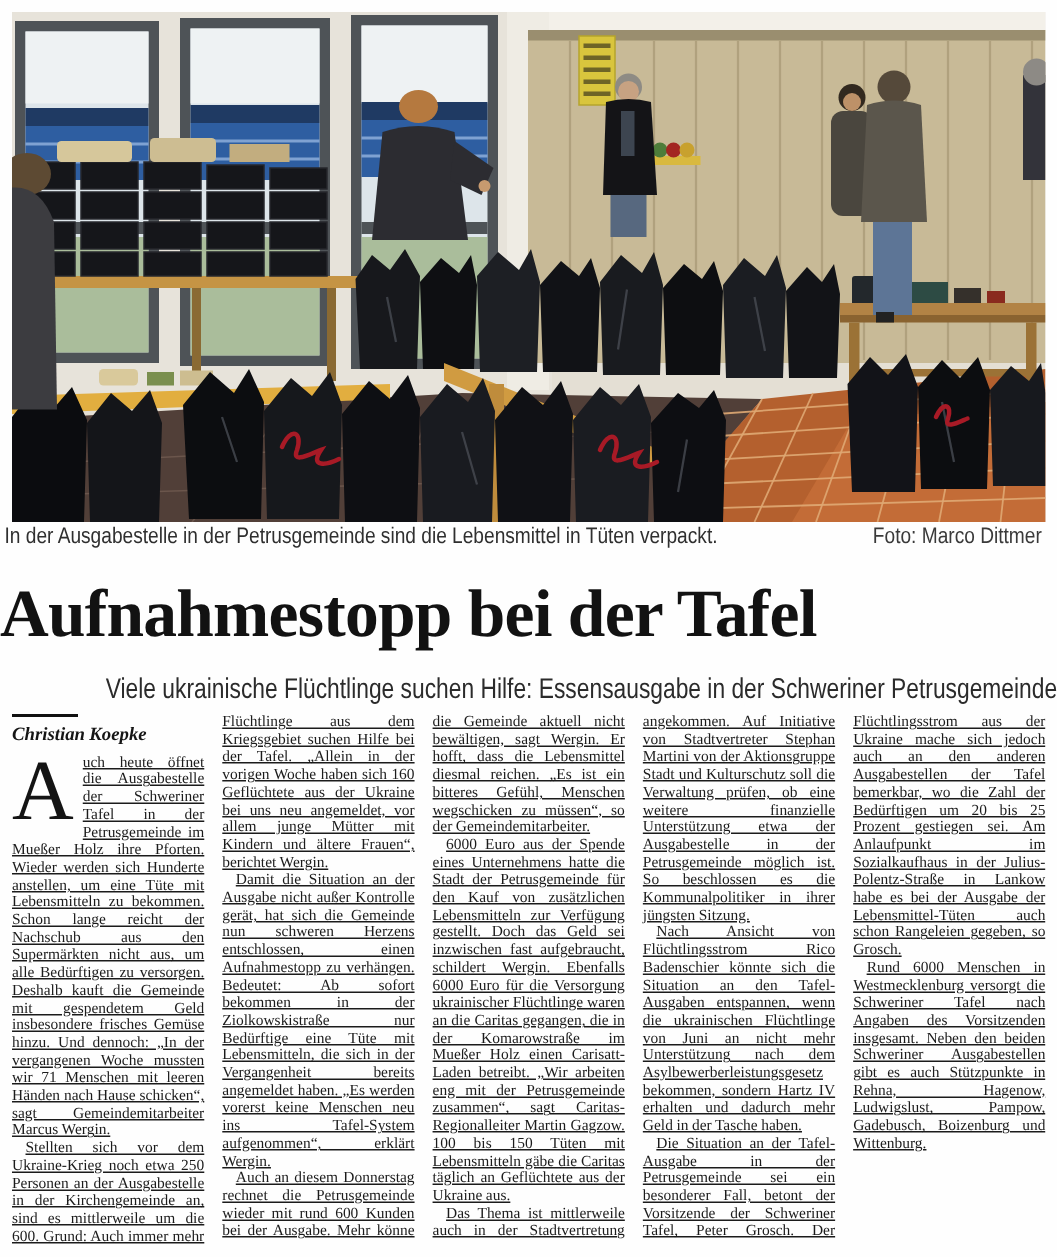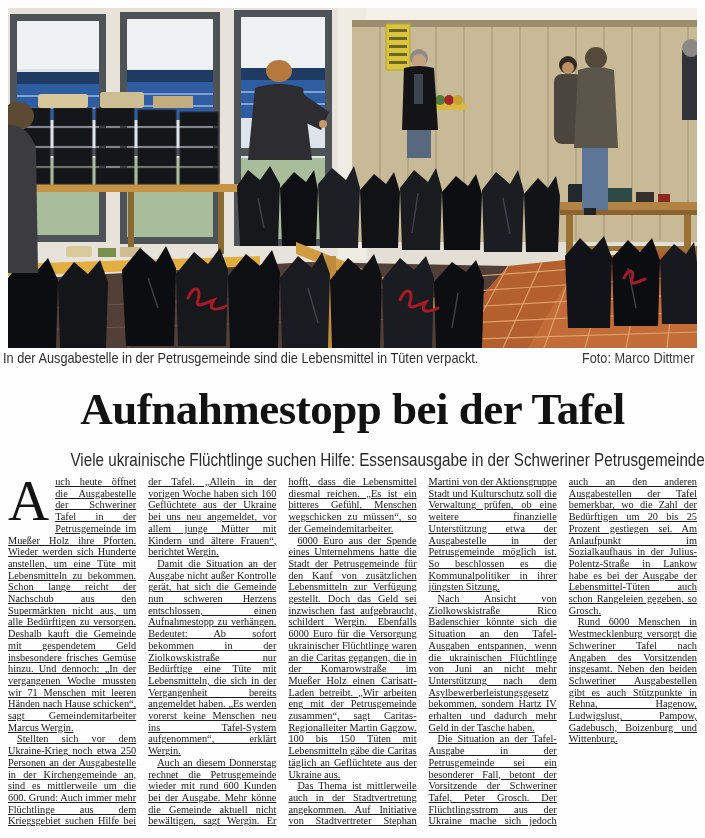--- a/index.html
+++ b/index.html
@@ -14,21 +14,21 @@
   .caption-row {
     position:absolute; left:3px; top:351px; width:689px;
     display:flex; justify-content:space-between; align-items:flex-start;
     font-family:"Liberation Sans", sans-serif; font-size:15px; line-height:13px; color:#2f2f2f;
   }
   .caption-text { transform:scaleX(.85); transform-origin:left center; white-space:nowrap; }
   .photo-credit { transform:scaleX(.85); transform-origin:right center; white-space:nowrap; color:#3a3a3a; }
 
   h1.headline {
     position:absolute; left:0; top:383px; width:705px; margin:0;
-    text-align:center; font-family:"Liberation Serif", serif;
+    font-family:"Liberation Serif", serif;
     font-weight:700; font-size:45px; line-height:52px; letter-spacing:-0.5px; color:#121212;
   }
   h2.subheadline {
     position:absolute; left:0; top:449px; width:705px; margin:0;
     text-align:center; font-family:"Liberation Sans", sans-serif;
     font-weight:400; font-size:19px; line-height:21px; color:#2b2b2b;
     transform:scaleX(.8); transform-origin:center; white-space:nowrap;
   }
 
   .article-body {
@@ -277,24 +277,28 @@
 
   <div class="caption-row">
     <span class="caption-text">In der Ausgabestelle in der Petrusgemeinde sind die Lebensmittel in Tüten verpackt.</span>
     <span class="photo-credit">Foto: Marco Dittmer</span>
   </div>
 
   <h1 class="headline">Aufnahmestopp bei der Tafel</h1>
   <h2 class="subheadline">Viele ukrainische Flüchtlinge suchen Hilfe: Essensausgabe in der Schweriner Petrusgemeinde am Limit</h2>
 
   <div class="article-body">
+    <div class="byline-block">
+      <span class="byline-rule"></span>
+      <span class="byline-name">Christian Koepke</span>
+    </div>
     <p class="first-par">Auch heute öffnet die Ausgabestelle der Schweriner Tafel in der Petrusgemeinde im Mueßer Holz ihre Pforten. Wieder werden sich Hunderte anstellen, um eine Tüte mit Lebensmitteln zu bekommen. Schon lange reicht der Nachschub aus den Supermärkten nicht aus, um alle Bedürftigen zu versorgen. Deshalb kauft die Gemeinde mit gespendetem Geld insbesondere frisches Gemüse hinzu. Und dennoch: „In der vergangenen Woche mussten wir 71 Menschen mit leeren Händen nach Hause schicken“, sagt Gemeindemitarbeiter Marcus Wergin.</p>
     <p>Stellten sich vor dem Ukraine-Krieg noch etwa 250 Personen an der Ausgabestelle in der Kirchengemeinde an, sind es mittlerweile um die 600. Grund: Auch immer mehr Flüchtlinge aus dem Kriegsgebiet suchen Hilfe bei der Tafel. „Allein in der vorigen Woche haben sich 160 Geflüchtete aus der Ukraine bei uns neu angemeldet, vor allem junge Mütter mit Kindern und ältere Frauen“, berichtet Wergin.</p>
     <p>Damit die Situation an der Ausgabe nicht außer Kontrolle gerät, hat sich die Gemeinde nun schweren Herzens entschlossen, einen Aufnahmestopp zu verhängen. Bedeutet: Ab sofort bekommen in der Ziolkowskistraße nur Bedürftige eine Tüte mit Lebensmitteln, die sich in der Vergangenheit bereits angemeldet haben. „Es werden vorerst keine Menschen neu ins Tafel-System aufgenommen“, erklärt Wergin.</p>
     <p>Auch an diesem Donnerstag rechnet die Petrusgemeinde wieder mit rund 600 Kunden bei der Ausgabe. Mehr könne die Gemeinde aktuell nicht bewältigen, sagt Wergin. Er hofft, dass die Lebensmittel diesmal reichen. „Es ist ein bitteres Gefühl, Menschen wegschicken zu müssen“, so der Gemeindemitarbeiter.</p>
     <p>6000 Euro aus der Spende eines Unternehmens hatte die Stadt der Petrusgemeinde für den Kauf von zusätzlichen Lebensmitteln zur Verfügung gestellt. Doch das Geld sei inzwischen fast aufgebraucht, schildert Wergin. Ebenfalls 6000 Euro für die Versorgung ukrainischer Flüchtlinge waren an die Caritas gegangen, die in der Komarowstraße im Mueßer Holz einen Carisatt-Laden betreibt. „Wir arbeiten eng mit der Petrusgemeinde zusammen“, sagt Caritas-Regionalleiter Martin Gagzow. 100 bis 150 Tüten mit Lebensmitteln gäbe die Caritas täglich an Geflüchtete aus der Ukraine aus.</p>
     <p>Das Thema ist mittlerweile auch in der Stadtvertretung angekommen. Auf Initiative von Stadtvertreter Stephan Martini von der Aktionsgruppe Stadt und Kulturschutz soll die Verwaltung prüfen, ob eine weitere finanzielle Unterstützung etwa der Ausgabestelle in der Petrusgemeinde möglich ist. So beschlossen es die Kommunalpolitiker in ihrer jüngsten Sitzung.</p>
-    <p>Nach Ansicht von Ziolkowskistraße Rico Badenschier könnte sich die Situation an den Tafel-Ausgaben entspannen, wenn die ukrainischen Flüchtlinge von Juni an nicht mehr Unterstützung nach dem Asylbewerberleistungsgesetz bekommen, sondern Hartz IV erhalten und dadurch mehr Geld in der Tasche haben.</p>
+    <p>Nach Ansicht von Flüchtlingsstrom Rico Badenschier könnte sich die Situation an den Tafel-Ausgaben entspannen, wenn die ukrainischen Flüchtlinge von Juni an nicht mehr Unterstützung nach dem Asylbewerberleistungsgesetz bekommen, sondern Hartz IV erhalten und dadurch mehr Geld in der Tasche haben.</p>
     <p>Die Situation an der Tafel-Ausgabe in der Petrusgemeinde sei ein besonderer Fall, betont der Vorsitzende der Schweriner Tafel, Peter Grosch. Der Flüchtlingsstrom aus der Ukraine mache sich jedoch auch an den anderen Ausgabestellen der Tafel bemerkbar, wo die Zahl der Bedürftigen um 20 bis 25 Prozent gestiegen sei. Am Anlaufpunkt im Sozialkaufhaus in der Julius-Polentz-Straße in Lankow habe es bei der Ausgabe der Lebensmittel-Tüten auch schon Rangeleien gegeben, so Grosch.</p>
     <p>Rund 6000 Menschen in Westmecklenburg versorgt die Schweriner Tafel nach Angaben des Vorsitzenden insgesamt. Neben den beiden Schweriner Ausgabestellen gibt es auch Stützpunkte in Rehna, Hagenow, Ludwigslust, Pampow, Gadebusch, Boizenburg und Wittenburg.</p>
   </div>
 
 </div>
 
 </body></html>

